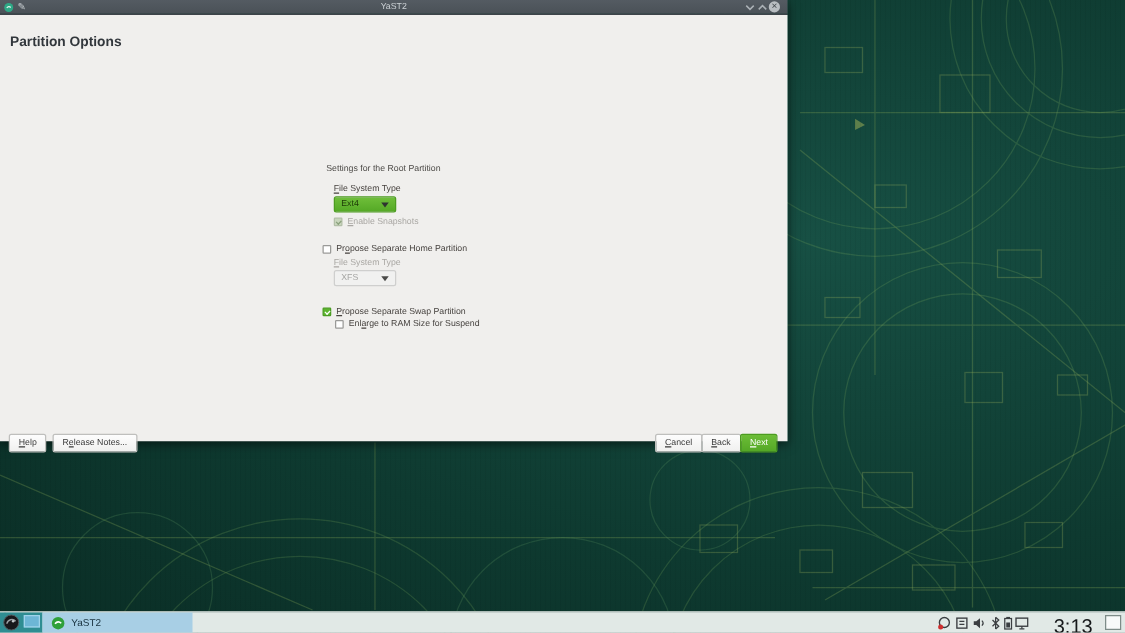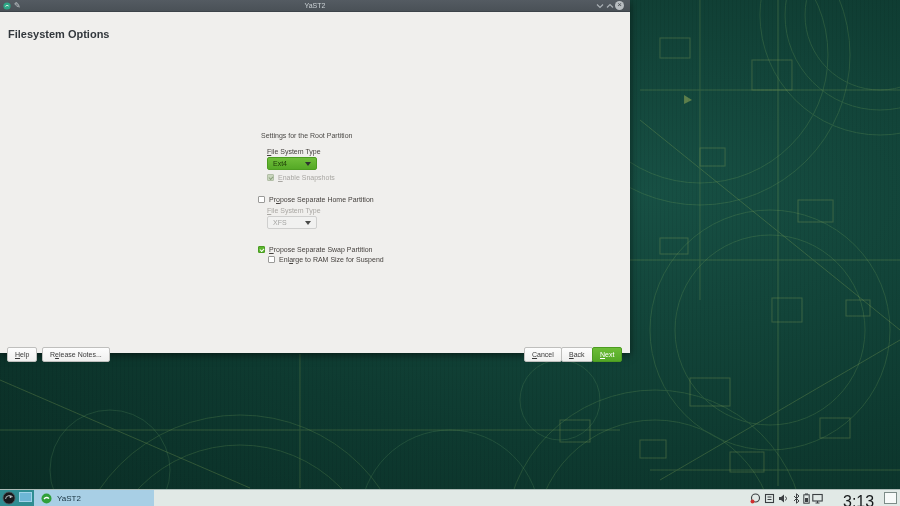--- a/index.html
+++ b/index.html
@@ -134,21 +134,21 @@
       <svg class="tb-ctl" id="ctl-min" width="8" height="6" viewBox="0 0 8 6">
         <path d="M1 1.5 L4 4.5 L7 1.5" stroke="#aab0b5" fill="none" stroke-width="1.2"></path>
       </svg>
       <svg class="tb-ctl" id="ctl-max" width="8" height="6" viewBox="0 0 8 6">
         <path d="M1 4.5 L4 1.5 L7 4.5" stroke="#aab0b5" fill="none" stroke-width="1.2"></path>
       </svg>
       <div class="tb-ctl" id="ctl-close"></div>
     </div>
 
     <div id="client">
-      <div id="heading">Filesystem Options</div>
+      <div id="heading">Partition Options</div>
 
       <span class="lbl section" style="left:261px; top:120px;">Settings for the Root Partition</span>
 
       <span class="lbl" style="left:267px; top:136px;"><span></span><span class="mn">F</span><span>ile System Type</span></span>
       <div class="combo on" style="left:267px; top:145px;">
         <span>Ext4</span>
         <span class="arr"></span>
       </div>
 
       <div class="cbrow" style="left:267px; top:161px;">

